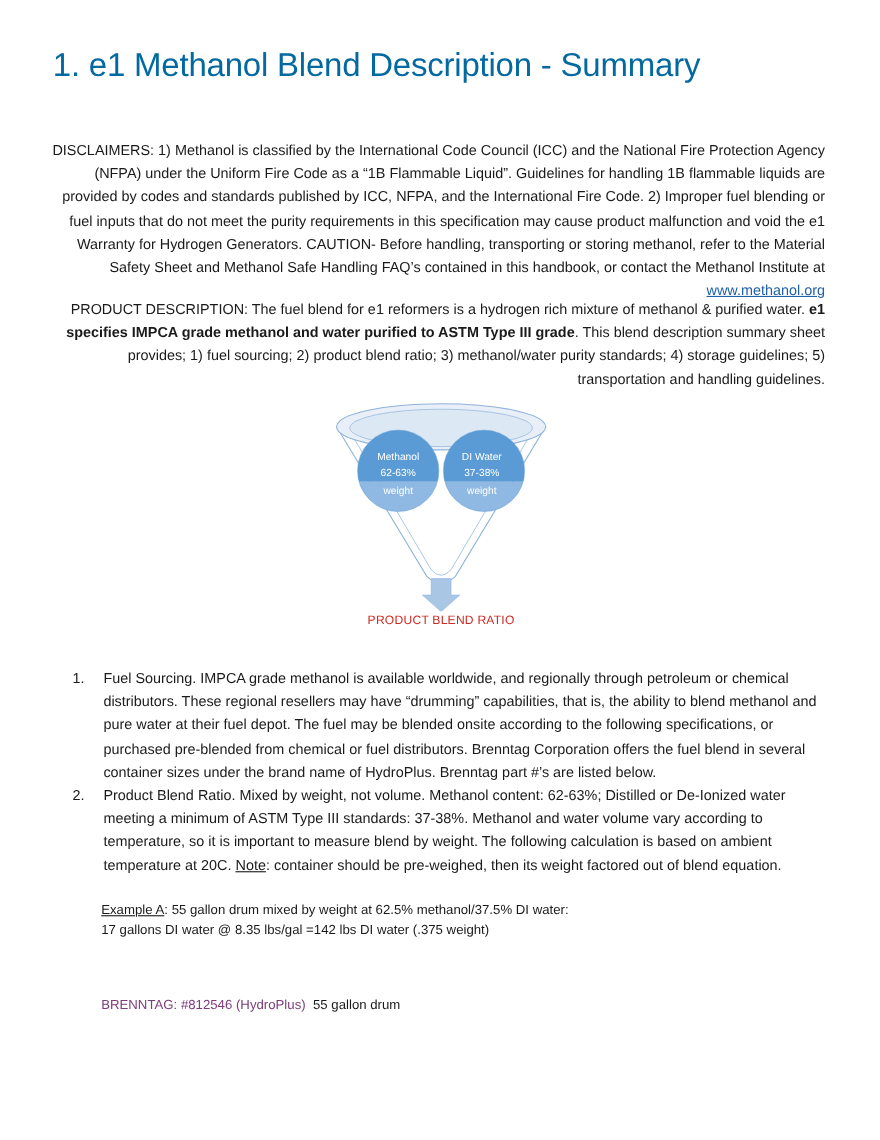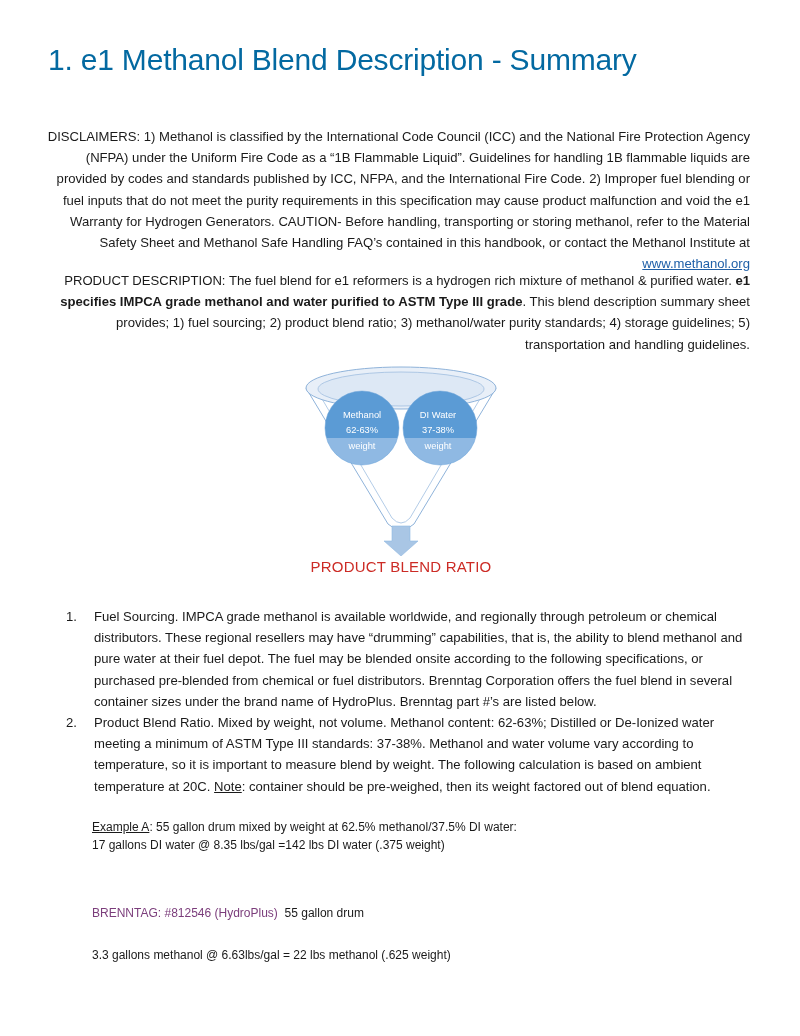--- a/index.html
+++ b/index.html
@@ -75,21 +75,21 @@
   #methanol-label { left: 32px; top: 42px; }
   #diwater-label  { left: 108px; top: 42px; }
 
   .blend-caption {
     position: absolute;
     left: 0;
     top: 192px;
     width: 226px;
     text-align: center;
     color: #cc2b25;
-    font-size: 15px;
+    font-size: 11px;
     letter-spacing: 0.2px;
   }
 
   
   .olist {
     position: absolute;
     left: 44px;
     width: 706px;
     margin: 0;
     padding: 0;
@@ -210,16 +210,15 @@
       <span class="uline">Example A</span><span>: 55 gallon drum mixed by weight at 62.5% methanol/37.5% DI water:</span>
     </div>
     <div>17 gallons DI water @ 8.35 lbs/gal =142 lbs DI water (.375 weight)</div>
   </div>
 
   <div class="example-block" id="brenntag-line">
     <span class="brenntag-part">BRENNTAG: #812546 (HydroPlus)</span>&nbsp;&nbsp;<span>55 gallon drum</span>
   </div>
 
   <div class="example-block" id="example-b">
-    <div>3.3 gallons methanol @ 6.63lbs/gal = 22 lbs methanol (.625 weight)</div>
   </div>
 
 </div>
 
 </body></html>

